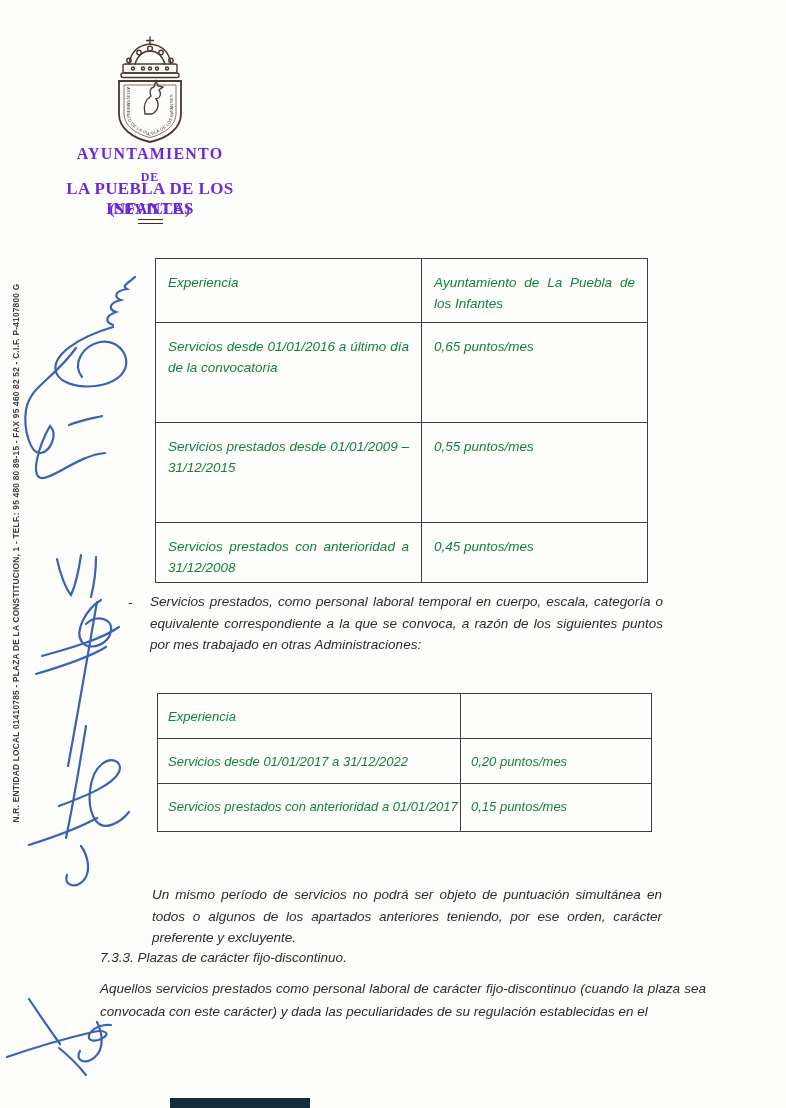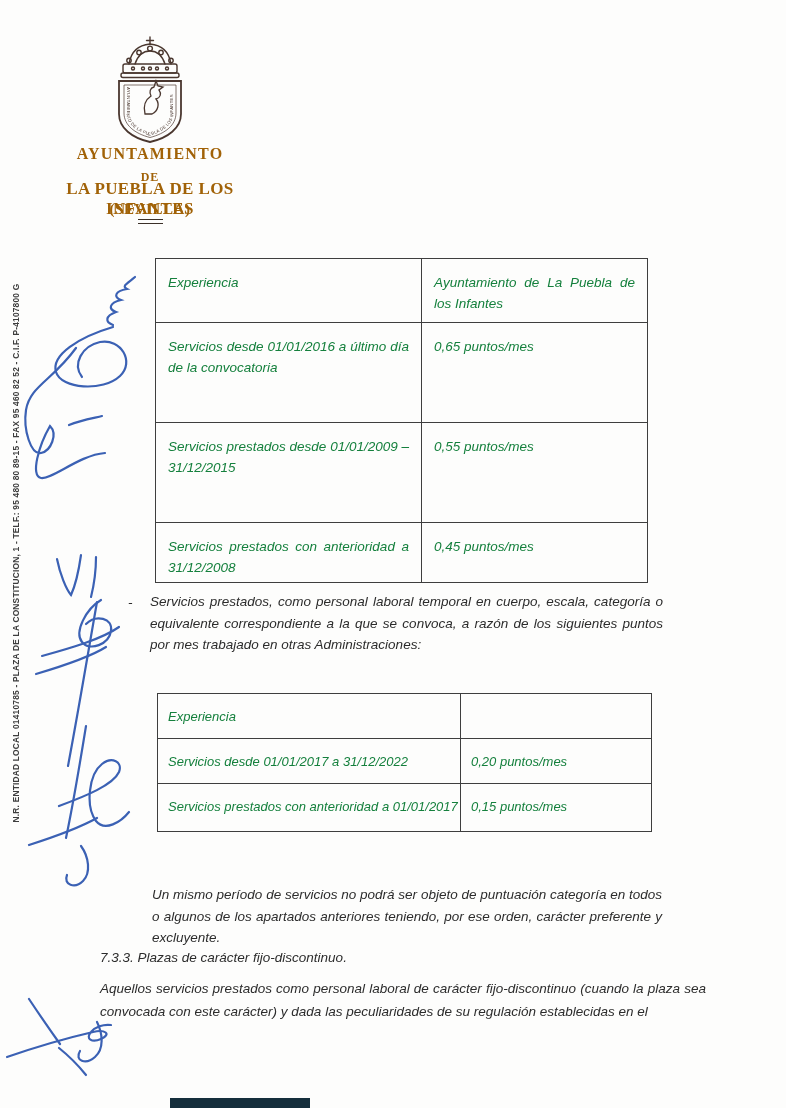--- a/index.html
+++ b/index.html
@@ -1,21 +1,21 @@
 <!DOCTYPE html>
 <html><head>
 <meta charset="utf-8">
 <style>
   html,body{margin:0;padding:0;background:#d9d9d6;}
   .page{position:relative;width:786px;height:1108px;background:#fdfdfc;overflow:hidden;
         font-family:"Liberation Sans",sans-serif;color:#2c2c2c;}
   
   .crest{position:absolute;left:105px;top:34px;}
   .lh{position:absolute;left:30px;width:240px;text-align:center;
-      font-family:"Liberation Serif","DejaVu Serif",serif;font-weight:bold;color:#a16207;}
+      font-family:"Liberation Serif","DejaVu Serif",serif;font-weight:bold;color:#6d28d9;}
   .lh1{top:145px;font-size:16px;letter-spacing:1.2px;}
   .lh2{top:170px;font-size:12px;letter-spacing:1px;}
   .lh3{top:179px;font-size:17px;letter-spacing:.4px;text-align:center;}
   .lh4{top:201px;font-size:15px;letter-spacing:.6px;}
   .rule{position:absolute;left:138px;top:219px;width:25px;height:3px;
         border-top:1.6px solid #3b3028;border-bottom:1px solid #3b3028;}
   
   .vtext{position:absolute;left:-253px;top:547px;width:540px;height:12px;
          transform:rotate(-90deg);transform-origin:50% 50%;text-align:center;
          font-size:8.4px;font-weight:bold;color:#3d3d3d;letter-spacing:.2px;white-space:nowrap;}
@@ -124,21 +124,21 @@
       <td class="nw">Servicios desde 01/01/2017 a 31/12/2022</td>
       <td class="nw">0,20 puntos/mes</td>
     </tr>
     <tr style="height:48px">
       <td class="nw">Servicios prestados con anterioridad a 01/01/2017</td>
       <td class="nw">0,15 puntos/mes</td>
     </tr>
   </tbody>
     </table>
 
-  <div class="para p-simult">Un mismo período de servicios no podrá ser objeto de puntuación categoría en todos o algunos de los apartados anteriores teniendo, por ese orden, carácter preferente y excluyente.</div>
+  <div class="para p-simult">Un mismo período de servicios no podrá ser objeto de puntuación simultánea en todos o algunos de los apartados anteriores teniendo, por ese orden, carácter preferente y excluyente.</div>
   <div class="para p-head">7.3.3. Plazas de carácter fijo-discontinuo.</div>
   <div class="para p-aquellos">Aquellos servicios prestados como personal laboral de carácter fijo-discontinuo (cuando la plaza sea convocada con este carácter) y dada las peculiaridades de su regulación establecidas en el</div>
 
   <svg class="sig" width="786" height="1108" viewBox="0 0 786 1108">
     <g stroke="#2b54ae" stroke-width="2.2" fill="none" stroke-linecap="round" opacity="0.92">
       <path d="M135,277 c-7,6 -14,9 -8,12 c-12,2 -14,8 -6,11 c-12,3 -13,9 -5,12 c-11,4 -11,10 -3,13"></path>
       <path d="M113,327 c-34,10 -62,28 -57,45 c5,17 47,20 64,4 c15,-14 1,-38 -20,-34 c-18,4 -28,22 -18,35"></path>
       <path d="M76,348 c-24,33 -46,38 -50,62 c-3,20 5,45 15,43 c10,-2 17,-19 9,-27 c-11,19 -20,50 -9,52 c11,2 38,-23 64,-25"></path>
       <path d="M69,425 c12,-5 25,-7 33,-9"></path>
       <path d="M57,559 c3,15 9,30 14,36 c5,-11 8,-26 10,-40 m15,2 c0,13 -2,28 -5,40"></path>

